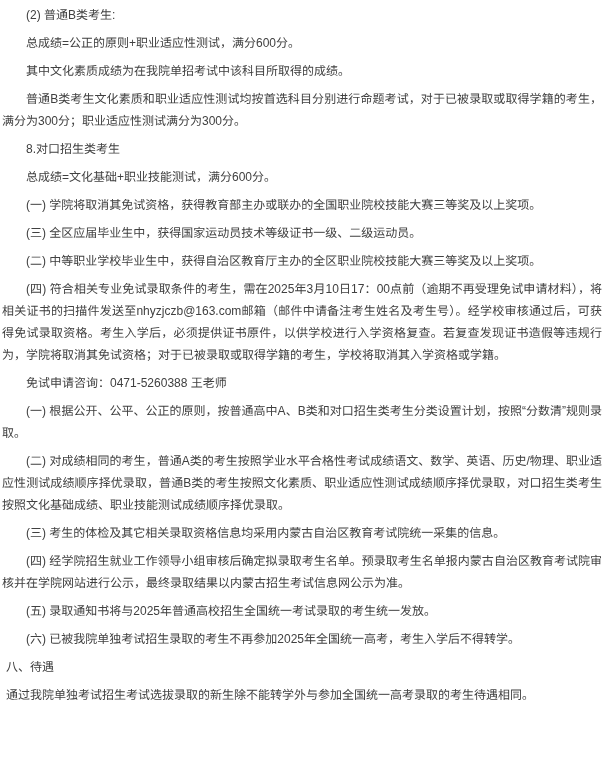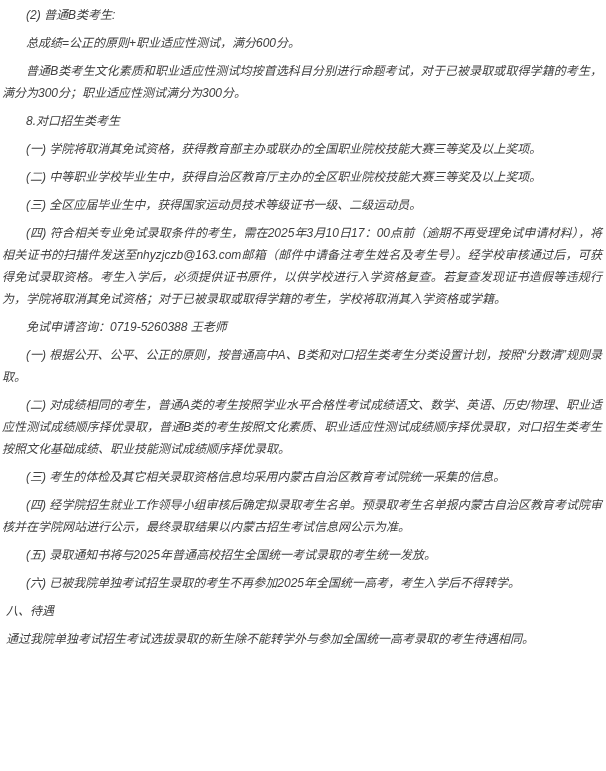--- a/index.html
+++ b/index.html
@@ -17,45 +17,46 @@
     box-sizing: border-box;
     width: 606px;
     height: 771px;
     padding: 4px 4px 0 2px;
     color: #404040;
     font-size: 12px;
     line-height: 22px;
     text-align: justify;
     text-justify: inter-ideograph;
     word-break: break-all;
-    font-style: italic;
   }
   .doc p {
     margin: 0 0 6px 0;
   }
   
   .indent-body  { text-indent: 2em; }
   
   .indent-head  { text-indent: 14px; }
   
   .indent-small { text-indent: 4px; }
 </style>
 </head>
 <body>
 
 <div class="doc">
   <p class="indent-body">(2) 普通B类考生:</p>
   <p class="indent-body">总成绩=公正的原则+职业适应性测试，满分600分。</p>
+  <p class="indent-body">其中文化素质成绩为在我院单招考试中该科目所取得的成绩。</p>
   <p class="indent-body">普通B类考生文化素质和职业适应性测试均按首选科目分别进行命题考试，对于已被录取或取得学籍的考生，满分为300分；职业适应性测试满分为300分。</p>
   <p class="indent-body">8.对口招生类考生</p>
+  <p class="indent-body">总成绩=文化基础+职业技能测试，满分600分。</p>
   <p class="indent-body">(一) 学院将取消其免试资格，获得教育部主办或联办的全国职业院校技能大赛三等奖及以上奖项。</p>
+  <p class="indent-body">(三) 全区应届毕业生中，获得国家运动员技术等级证书一级、二级运动员。</p>
   <p class="indent-body">(二) 中等职业学校毕业生中，获得自治区教育厅主办的全区职业院校技能大赛三等奖及以上奖项。</p>
-  <p class="indent-body">(三) 全区应届毕业生中，获得国家运动员技术等级证书一级、二级运动员。</p>
   <p class="indent-body">(四) 符合相关专业免试录取条件的考生，需在2025年3月10日17：00点前（逾期不再受理免试申请材料），将相关证书的扫描件发送至nhyzjczb@163.com邮箱（邮件中请备注考生姓名及考生号）。经学校审核通过后，可获得免试录取资格。考生入学后，必须提供证书原件，以供学校进行入学资格复查。若复查发现证书造假等违规行为，学院将取消其免试资格；对于已被录取或取得学籍的考生，学校将取消其入学资格或学籍。</p>
-  <p class="indent-body">免试申请咨询：0719-5260388 王老师</p>
+  <p class="indent-body">免试申请咨询：0471-5260388 王老师</p>
   <p class="indent-body">(一) 根据公开、公平、公正的原则，按普通高中A、B类和对口招生类考生分类设置计划，按照“分数清”规则录取。</p>
   <p class="indent-body">(二) 对成绩相同的考生，普通A类的考生按照学业水平合格性考试成绩语文、数学、英语、历史/物理、职业适应性测试成绩顺序择优录取，普通B类的考生按照文化素质、职业适应性测试成绩顺序择优录取，对口招生类考生按照文化基础成绩、职业技能测试成绩顺序择优录取。</p>
   <p class="indent-body">(三) 考生的体检及其它相关录取资格信息均采用内蒙古自治区教育考试院统一采集的信息。</p>
   <p class="indent-body">(四) 经学院招生就业工作领导小组审核后确定拟录取考生名单。预录取考生名单报内蒙古自治区教育考试院审核并在学院网站进行公示，最终录取结果以内蒙古招生考试信息网公示为准。</p>
   <p class="indent-body">(五) 录取通知书将与2025年普通高校招生全国统一考试录取的考生统一发放。</p>
   <p class="indent-body">(六) 已被我院单独考试招生录取的考生不再参加2025年全国统一高考，考生入学后不得转学。</p>
   <p class="indent-small">八、待遇</p>
   <p class="indent-small">通过我院单独考试招生考试选拔录取的新生除不能转学外与参加全国统一高考录取的考生待遇相同。</p>
 </div>
 

